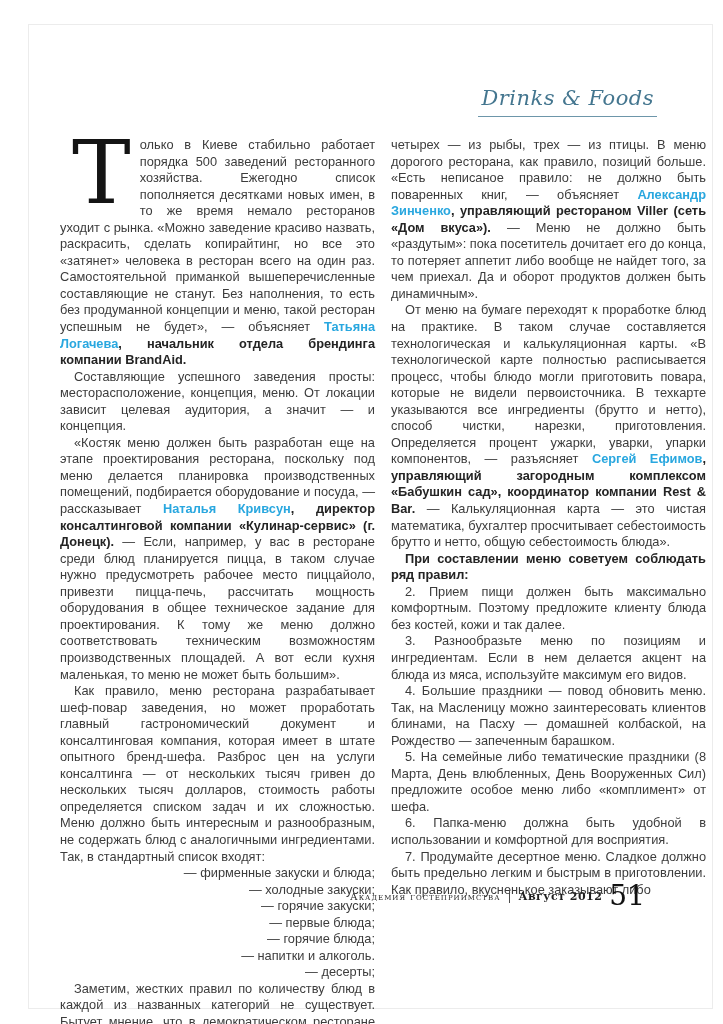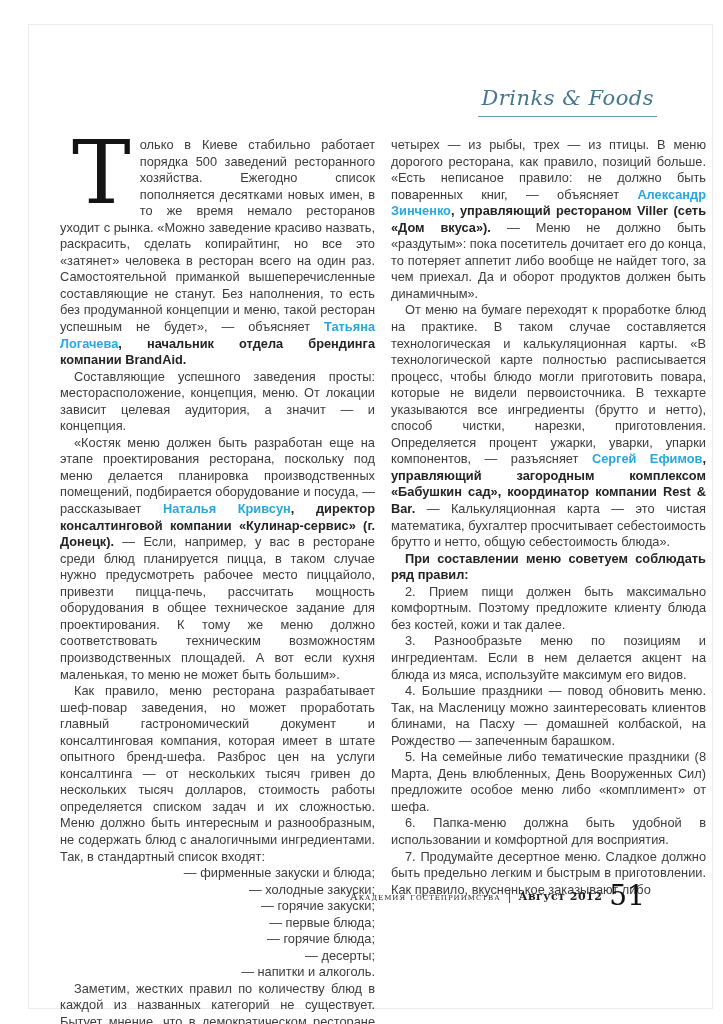--- a/index.html
+++ b/index.html
@@ -56,22 +56,22 @@
   <div class="col">
       <p class="noindent"><span class="dropcap">Т</span><span>олько в Киеве стабильно работает порядка 500 заведений ресторанного хозяйства. Ежегодно список пополняется десятками новых имен, в то же время немало ресторанов уходит с рынка. «Можно заведение красиво назвать, раскрасить, сделать копирайтинг, но все это «затянет» человека в ресторан всего на один раз. Самостоятельной приманкой вышеперечисленные составляющие не станут. Без наполнения, то есть без продуманной концепции и меню, такой ресторан успешным не будет», — объясняет </span><span class="name">Татьяна Логачева</span><span class="b">, начальник отдела брендинга компании BrandAid.</span></p>
       <p><span>Составляющие успешного заведения просты: месторасположение, концепция, меню. От локации зависит целевая аудитория, а значит — и концепция.</span></p>
       <p><span>«Костяк меню должен быть разработан еще на этапе проектирования ресторана, поскольку под меню делается планировка производственных помещений, подбирается оборудование и посуда, — рассказывает </span><span class="name">Наталья Кривсун</span><span class="b">, директор консалтинговой компании «Кулинар-сервис» (г. Донецк).</span><span> — Если, например, у вас в ресторане среди блюд планируется пицца, в таком случае нужно предусмотреть рабочее место пиццайоло, привезти пицца-печь, рассчитать мощность оборудования в общее техническое задание для проектирования. К тому же меню должно соответствовать техническим возможностям производственных площадей. А вот если кухня маленькая, то меню не может быть большим».</span></p>
       <p><span>Как правило, меню ресторана разрабатывает шеф-повар заведения, но может проработать главный гастрономический документ и консалтинговая компания, которая имеет в штате опытного бренд-шефа. Разброс цен на услуги консалтинга — от нескольких тысяч гривен до нескольких тысяч долларов, стоимость работы определяется списком задач и их сложностью. Меню должно быть интересным и разнообразным, не содержать блюд с аналогичными ингредиентами. Так, в стандартный список входят:</span></p>
       <p class="list"><span>— фирменные закуски и блюда;</span></p>
       <p class="list"><span>— холодные закуски;</span></p>
       <p class="list"><span>— горячие закуски;</span></p>
       <p class="list"><span>— первые блюда;</span></p>
       <p class="list"><span>— горячие блюда;</span></p>
+      <p class="list"><span>— напитки и алкоголь.</span></p>
       <p class="list"><span>— десерты;</span></p>
-      <p class="list"><span>— напитки и алкоголь.</span></p>
       <p><span>Заметим, жестких правил по количеству блюд в каждой из названных категорий не существует. Бытует мнение, что в демократическом ресторане вполне достаточно четырех видов горячих блюд из мяса,</span></p>
     </div>
   <div class="col">
       <p class="noindent"><span>четырех — из рыбы, трех — из птицы. В меню дорогого ресторана, как правило, позиций больше. «Есть неписаное правило: не должно быть поваренных книг, — объясняет </span><span class="name">Александр Зинченко</span><span class="b">, управляющий рестораном Viller (сеть «Дом вкуса»).</span><span> — Меню не должно быть «раздутым»: пока посетитель дочитает его до конца, то потеряет аппетит либо вообще не найдет того, за чем приехал. Да и оборот продуктов должен быть динамичным».</span></p>
       <p><span>От меню на бумаге переходят к проработке блюд на практике. В таком случае составляется технологическая и калькуляционная карты. «В технологической карте полностью расписывается процесс, чтобы блюдо могли приготовить повара, которые не видели первоисточника. В техкарте указываются все ингредиенты (брутто и нетто), способ чистки, нарезки, приготовления. Определяется процент ужарки, уварки, упарки компонентов, — разъясняет </span><span class="name">Сергей Ефимов</span><span class="b">, управляющий загородным комплексом «Бабушкин сад», координатор компании Rest &amp; Bar.</span><span> — Калькуляционная карта — это чистая математика, бухгалтер просчитывает себестоимость брутто и нетто, общую себестоимость блюда».</span></p>
       <p><span class="b">При составлении меню советуем соблюдать ряд правил:</span></p>
       <p><span>2. Прием пищи должен быть максимально комфортным. Поэтому предложите клиенту блюда без костей, кожи и так далее.</span></p>
       <p><span>3. Разнообразьте меню по позициям и ингредиентам. Если в нем делается акцент на блюда из мяса, используйте максимум его видов.</span></p>
       <p><span>4. Большие праздники — повод обновить меню. Так, на Масленицу можно заинтересовать клиентов блинами, на Пасху — домашней колбаской, на Рождество — запеченным барашком.</span></p>
       <p><span>5. На семейные либо тематические праздники (8 Марта, День влюбленных, День Вооруженных Сил) предложите особое меню либо «комплимент» от шефа.</span></p>

